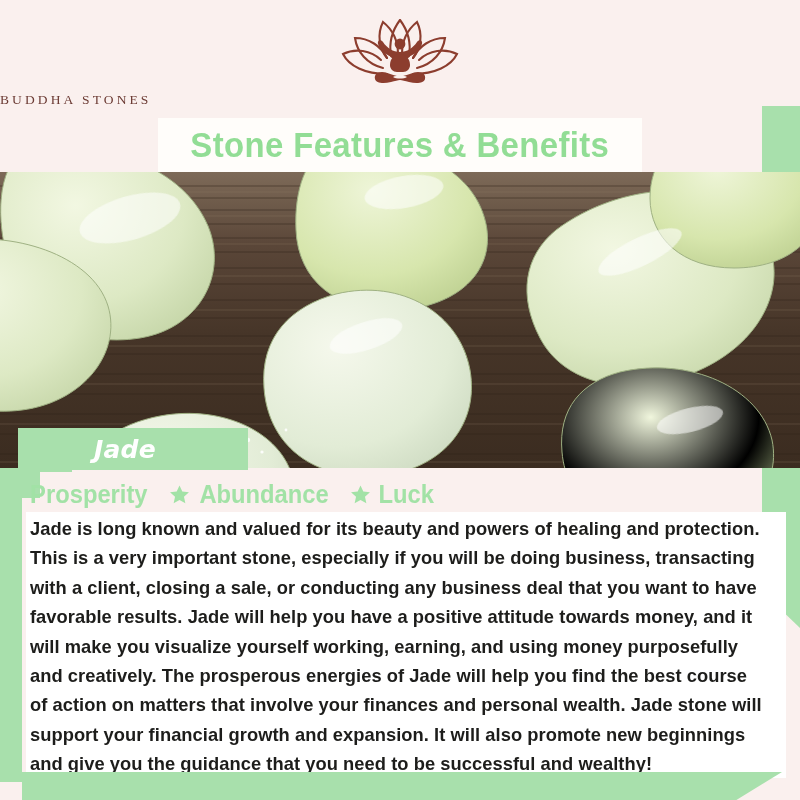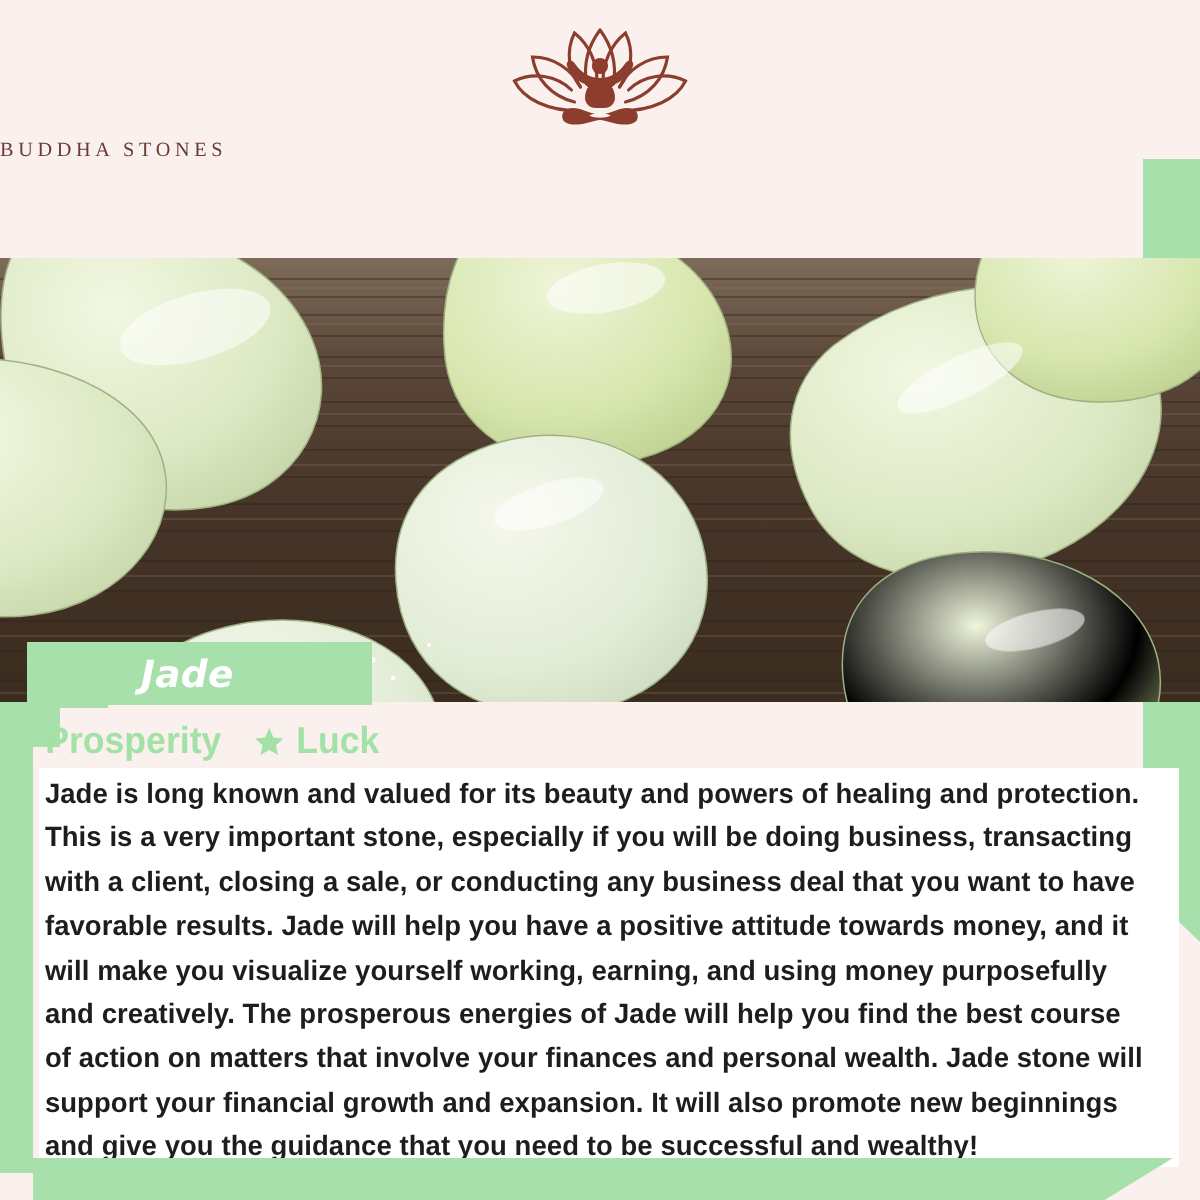--- a/index.html
+++ b/index.html
@@ -250,27 +250,36 @@
     <div class="benefit">
       <svg class="star" viewBox="0 0 24 24">
         <polygon points="12,1.6 15.2,8.7 22.8,9.5 17.1,14.6 18.7,22.1 12,18.3 5.3,22.1 6.9,14.6 1.2,9.5 8.8,8.7" fill="#a2e2a6"></polygon>
       </svg>
       <span class="benefit-label">Prosperity</span>
     </div>
     <div class="benefit">
       <svg class="star" viewBox="0 0 24 24">
         <polygon points="12,1.6 15.2,8.7 22.8,9.5 17.1,14.6 18.7,22.1 12,18.3 5.3,22.1 6.9,14.6 1.2,9.5 8.8,8.7" fill="#a2e2a6"></polygon>
       </svg>
+      <span class="benefit-label">Abundance</span>
+    </div>
+    <div class="benefit">
+      <svg class="star" viewBox="0 0 24 24">
+        <polygon points="12,1.6 15.2,8.7 22.8,9.5 17.1,14.6 18.7,22.1 12,18.3 5.3,22.1 6.9,14.6 1.2,9.5 8.8,8.7" fill="#a2e2a6"></polygon>
+      </svg>
       <span class="benefit-label">Luck</span>
     </div>
   </div>
 
   <div class="deco deco-textblock-left"></div>
   <div class="deco deco-textblock-right"></div>
 
   <div class="body-wrap">
     <div class="body-text">Jade is long known and valued for its beauty and powers of healing and protection. This is a very important stone, especially if you will be doing business, transacting with a client, closing a sale, or conducting any business deal that you want to have favorable results. Jade will help you have a positive attitude towards money, and it will make you visualize yourself working, earning, and using money purposefully and creatively. The prosperous energies of Jade will help you find the best course of action on matters that involve your finances and personal wealth. Jade stone will support your financial growth and expansion. It will also promote new beginnings and give you the guidance that you need to be successful and wealthy!</div>
   </div>
 
   <div class="deco deco-bottom"></div>
 
+  <div class="title-band">
+    <span class="title-text">Stone Features &amp; Benefits</span>
+  </div>
 
 </div>
 
 </body></html>

